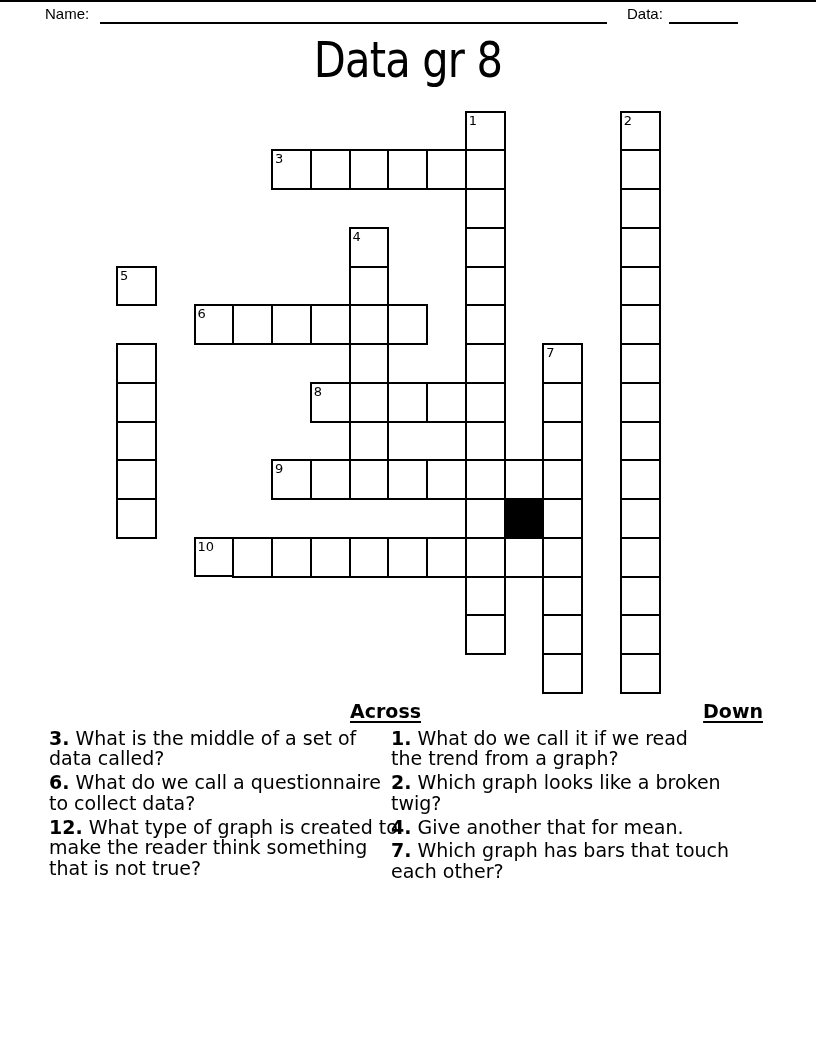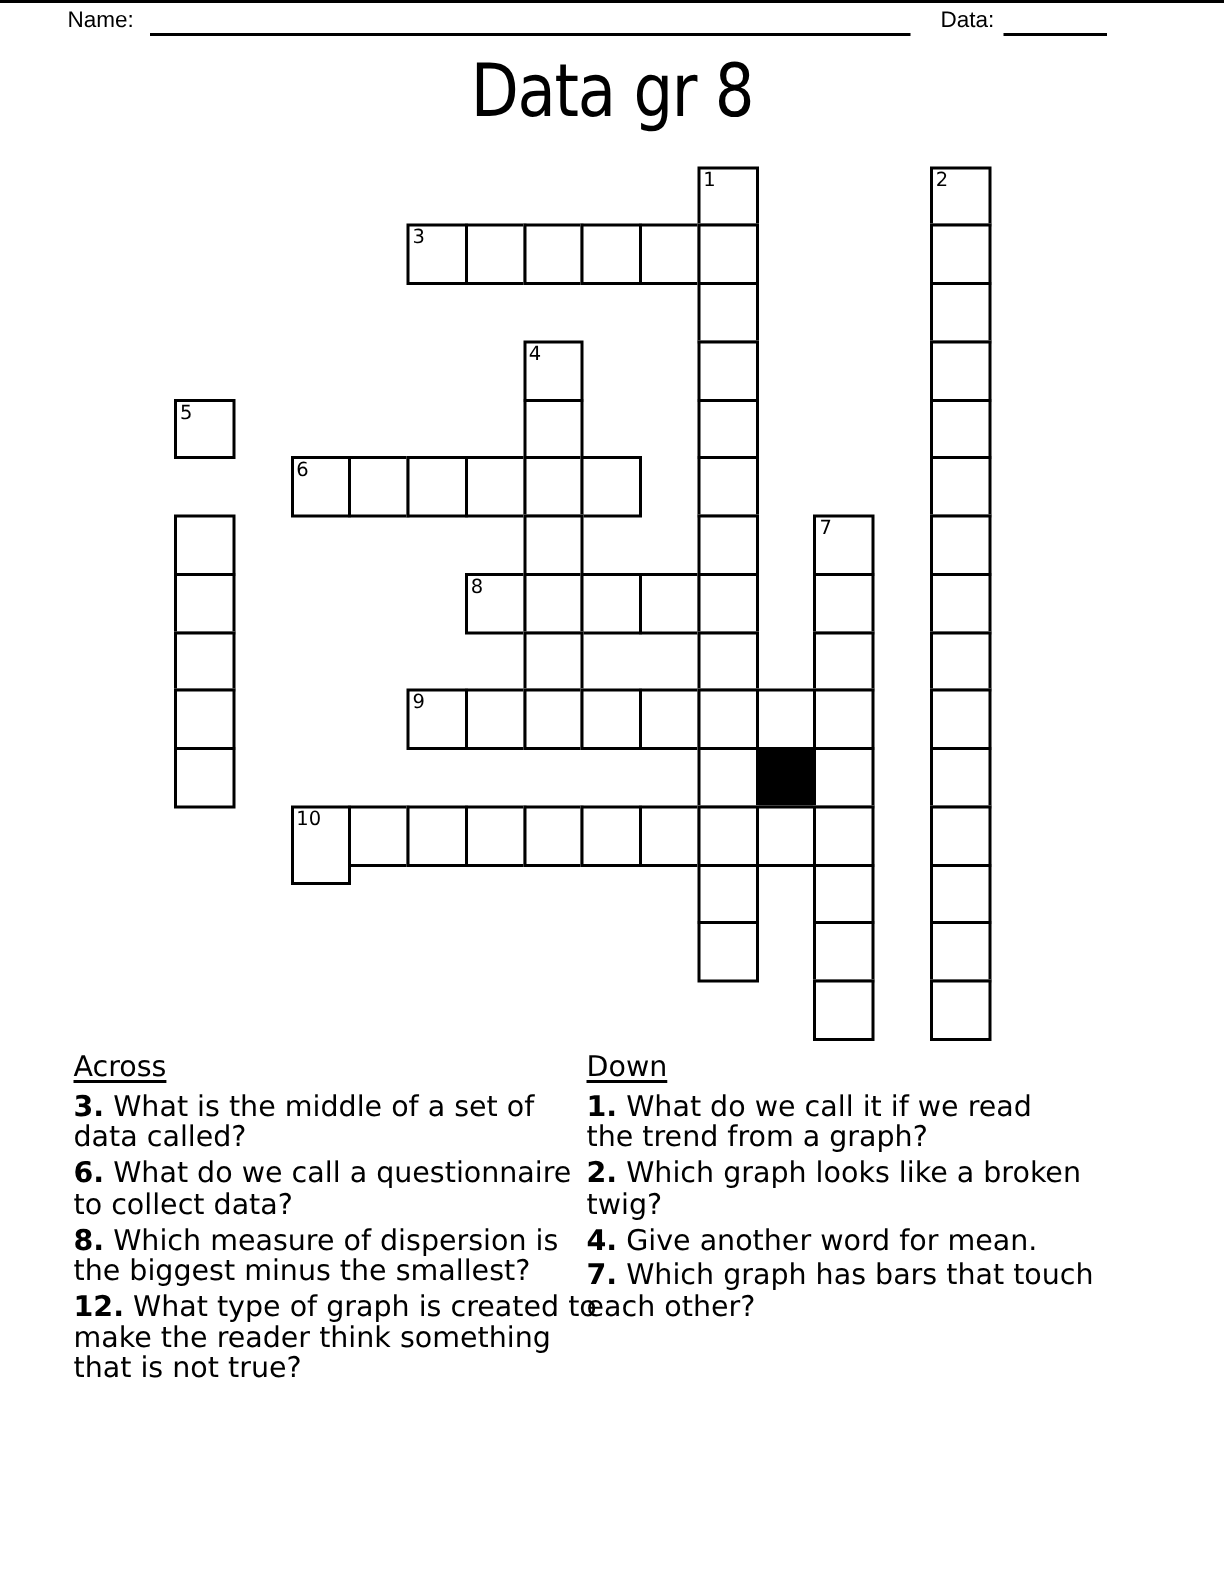--- a/index.html
+++ b/index.html
@@ -43,25 +43,26 @@
     position: absolute; top: 0px; left: 2px;
     font-size: 13px; line-height: 15px; font-weight: normal;
   }
   .clue-col {
     position: absolute; top: 701px; width: 372px;
     font-size: 19px; line-height: 20.7px;
   }
   #across-col { left: 49px; }
   #down-col  { left: 391px; }
   .clue-head {
-    font-weight: normal;
+    font-weight: bold;
     text-decoration: underline;
     text-decoration-thickness: 2px;
     text-underline-offset: 3px;
     margin: 0 0 6px 0;
+    text-align: right;
   }
   .clue { margin: 0 0 3px 0; }
   .cnumb { font-weight: bold; margin-right: 6px; }
   .ctext { white-space: pre-line; }
 </style>
 </head>
 <body>
 
 <div class="topline"></div>
 
@@ -144,21 +145,21 @@
     <div class="cell" style="left: 426px; top: 459.25px; width: 40.75px; height: 40.75px;"></div>
     <div class="cell" style="left: 464.75px; top: 459.25px; width: 40.75px; height: 40.75px;"></div>
     <div class="cell" style="left: 503.5px; top: 459.25px; width: 40.75px; height: 40.75px;"></div>
     <div class="cell" style="left: 542.25px; top: 459.25px; width: 40.75px; height: 40.75px;"></div>
     <div class="cell" style="left: 619.75px; top: 459.25px; width: 40.75px; height: 40.75px;"></div>
     <div class="cell" style="left: 116px; top: 498px; width: 40.75px; height: 40.75px;"></div>
     <div class="cell" style="left: 464.75px; top: 498px; width: 40.75px; height: 40.75px;"></div>
     <div class="cell black" style="left: 503.5px; top: 498px; width: 40.75px; height: 40.75px;"></div>
     <div class="cell" style="left: 542.25px; top: 498px; width: 40.75px; height: 40.75px;"></div>
     <div class="cell" style="left: 619.75px; top: 498px; width: 40.75px; height: 40.75px;"></div>
-    <div class="cell" style="left: 193.5px; top: 536.75px; width: 40.75px; height: 53px;">
+    <div class="cell" style="left: 193.5px; top: 536.75px; width: 40.75px; height: 40px;">
       <span class="cnum">10</span>
     </div>
     <div class="cell" style="left: 232.25px; top: 536.75px; width: 40.75px; height: 40.75px;"></div>
     <div class="cell" style="left: 271px; top: 536.75px; width: 40.75px; height: 40.75px;"></div>
     <div class="cell" style="left: 309.75px; top: 536.75px; width: 40.75px; height: 40.75px;"></div>
     <div class="cell" style="left: 348.5px; top: 536.75px; width: 40.75px; height: 40.75px;"></div>
     <div class="cell" style="left: 387.25px; top: 536.75px; width: 40.75px; height: 40.75px;"></div>
     <div class="cell" style="left: 426px; top: 536.75px; width: 40.75px; height: 40.75px;"></div>
     <div class="cell" style="left: 464.75px; top: 536.75px; width: 40.75px; height: 40.75px;"></div>
     <div class="cell" style="left: 503.5px; top: 536.75px; width: 40.75px; height: 40.75px;"></div>
@@ -174,32 +175,30 @@
     <div class="cell" style="left: 619.75px; top: 653px; width: 40.75px; height: 40.75px;"></div>
   </div>
 
 <div class="clue-col" id="across-col">
   <div class="clue-head">Across</div>
   <div id="across-list">
       <p class="clue"><b class="cnumb">3.</b><span class="ctext">What is the middle of a set of
 data called?</span></p>
       <p class="clue"><b class="cnumb">6.</b><span class="ctext">What do we call a questionnaire
 to collect data?</span></p>
-      <p class="clue"><b class="cnumb">8.</b><span class="ctext">Which measure of dispersion is
-the biggest minus the smallest?</span></p>
       <p class="clue"><b class="cnumb">12.</b><span class="ctext">What type of graph is created to
 make the reader think something
 that is not true?</span></p>
     </div>
 </div>
 
 <div class="clue-col" id="down-col">
   <div class="clue-head">Down</div>
   <div id="down-list">
       <p class="clue"><b class="cnumb">1.</b><span class="ctext">What do we call it if we read
 the trend from a graph?</span></p>
       <p class="clue"><b class="cnumb">2.</b><span class="ctext">Which graph looks like a broken
 twig?</span></p>
-      <p class="clue"><b class="cnumb">4.</b><span class="ctext">Give another word for mean.</span></p>
+      <p class="clue"><b class="cnumb">4.</b><span class="ctext">Give another that for mean.</span></p>
       <p class="clue"><b class="cnumb">7.</b><span class="ctext">Which graph has bars that touch
 each other?</span></p>
     </div>
 </div>
 
 </body></html>

